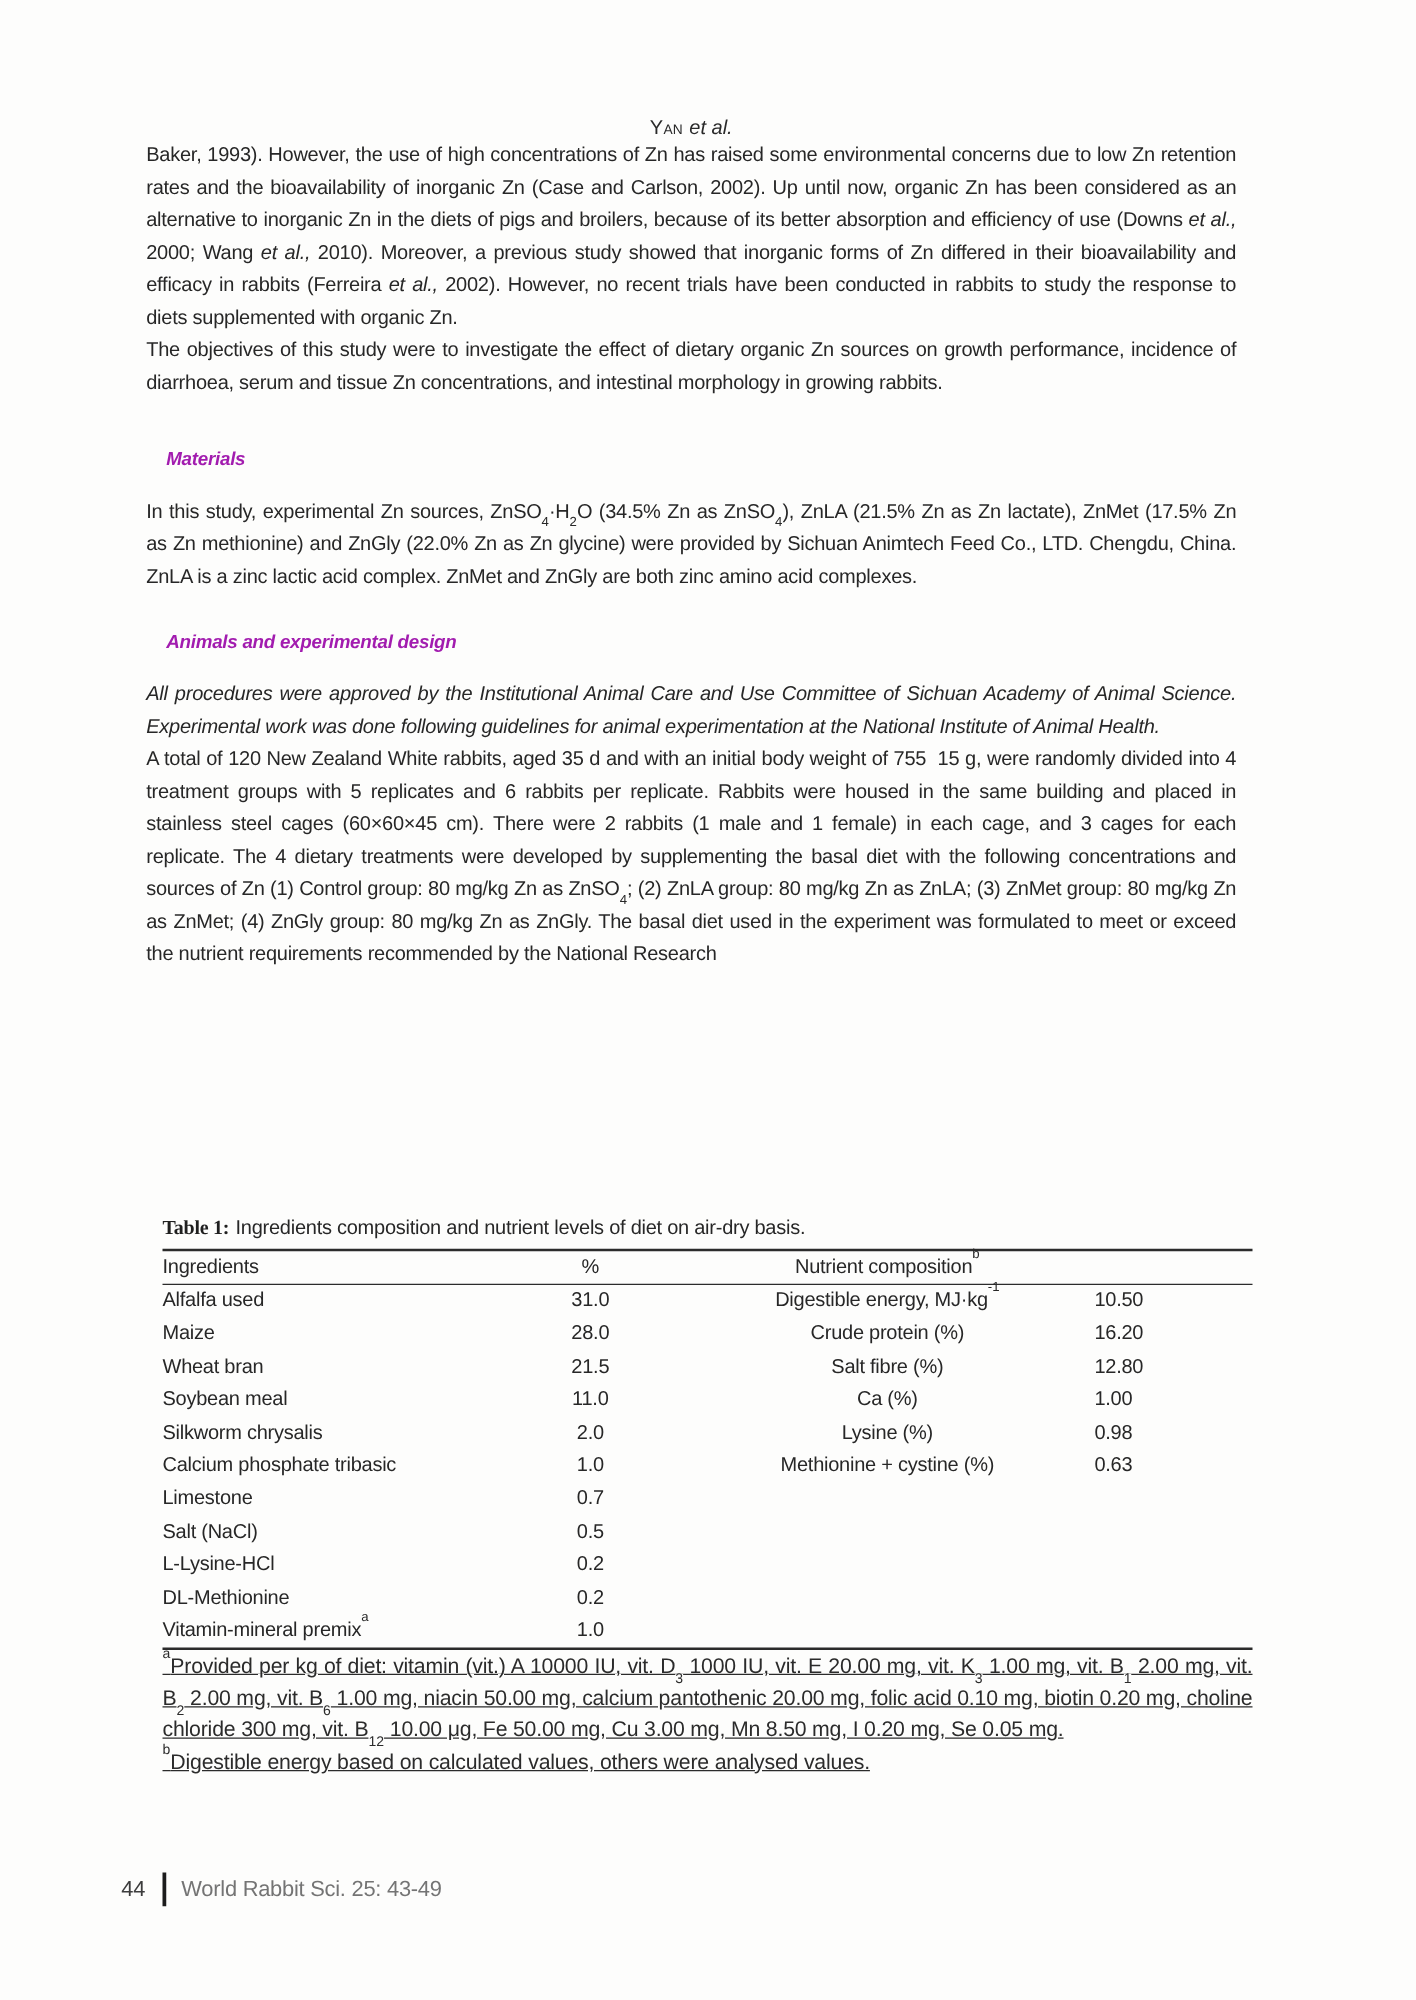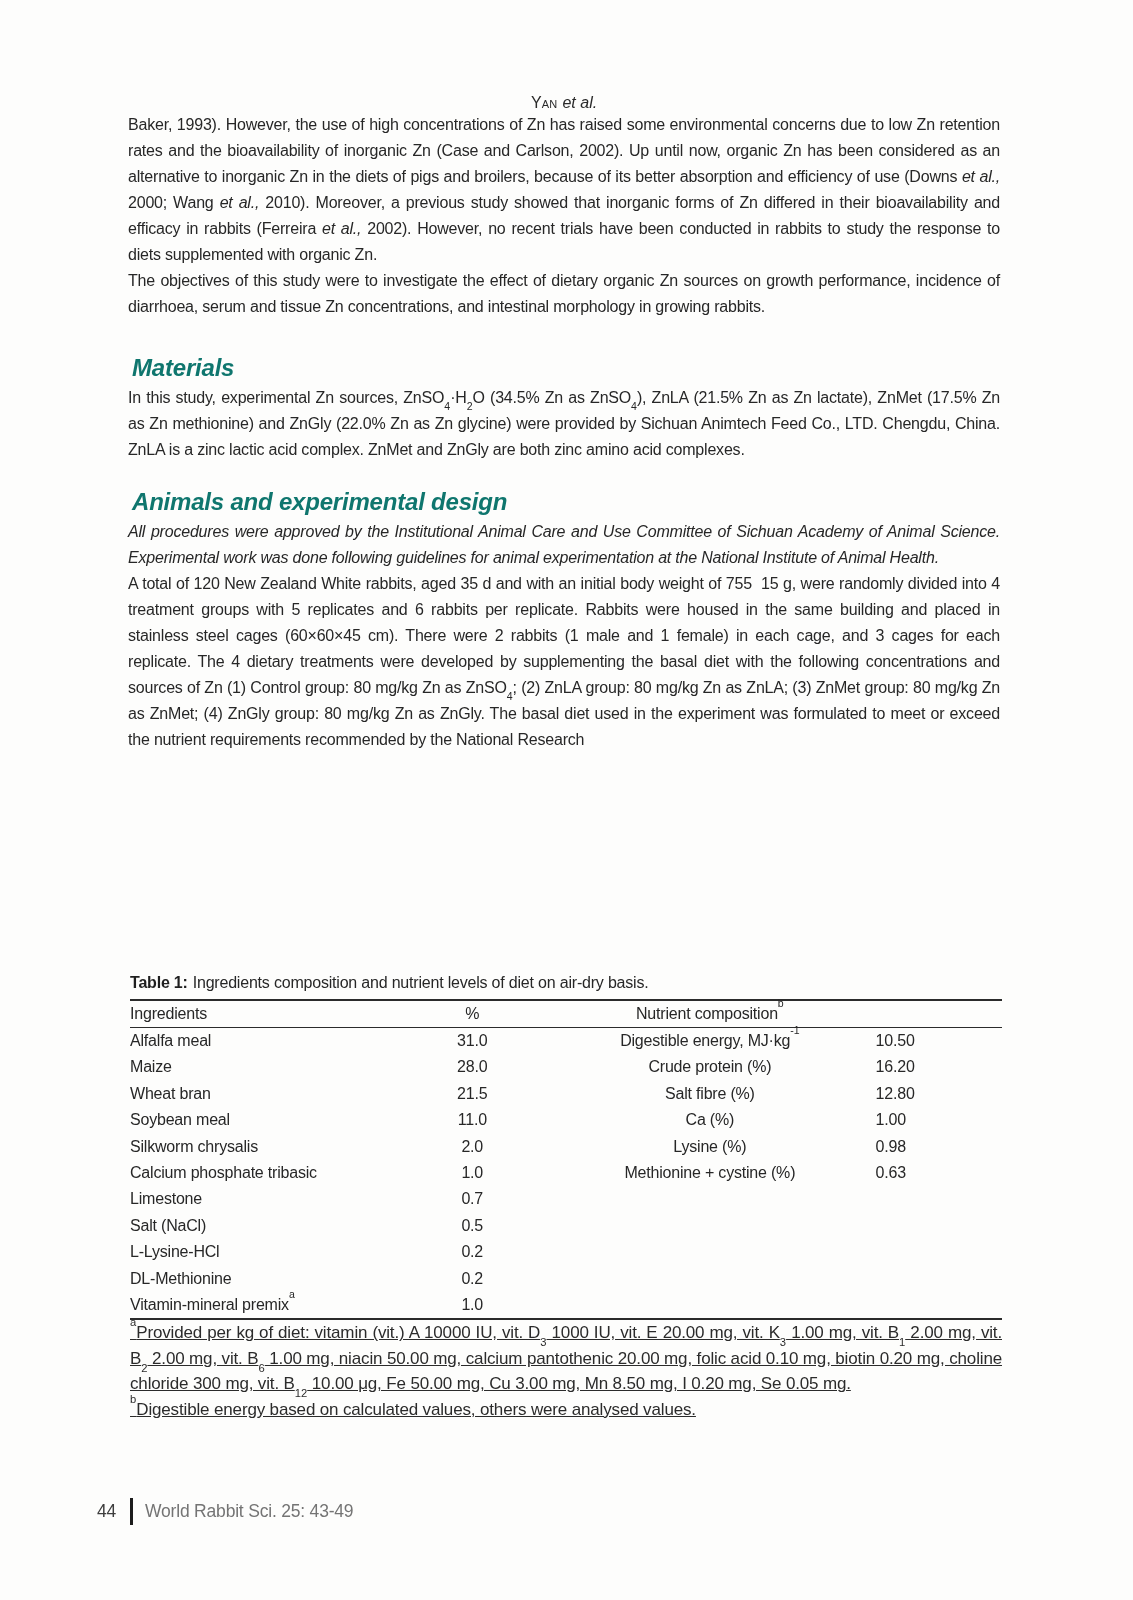--- a/index.html
+++ b/index.html
@@ -9,21 +9,21 @@
     width: 1133px;
     height: 1600px;
     margin: 0 auto;
     background: #fdfdfc;
     color: #262626;
     font-family: "Liberation Sans", "DejaVu Sans", sans-serif;
     overflow: hidden;
   }
   .content-flow {
     position: absolute;
-    left: 128px;
+    left: 117px;
     top: 0;
     width: 872px;
   }
   .running-head {
     padding-top: 94px;
     text-align: center;
     font-size: 16px;
     line-height: 18px;
     color: #2a2a2a;
   }
@@ -47,26 +47,26 @@
   .mm-heading {
     margin: 34px 0 0 0;
     text-align: center;
     font-size: 20px;
     font-weight: bold;
     line-height: 28px;
     color: #1f1f1f;
     letter-spacing: -0.2px;
   }
   .sub-heading {
-    margin: 4px;
-    font-size: 24px;
+    margin: 16px;
+    font-size: 15px;
     font-weight: bold;
     font-style: italic;
     line-height: 26px;
-    color: #0f766e;
+    color: #a21caf;
     letter-spacing: -0.2px;
   }
   .h-materials { margin-top: 35px; }
   .h-animals  { margin-top: 26px; }
 
   sub, sup { font-size: 66%; line-height: 0; position: relative; letter-spacing: 0; }
   sup { top: -0.5em; }
   sub { top: 0.28em; }
 
   .table-block {
@@ -75,21 +75,21 @@
     top: 970px;
     width: 872px;
   }
   .t1-caption {
     margin: 0;
     font-size: 16px;
     line-height: 26px;
     letter-spacing: -0.2px;
     color: #272727;
   }
-  .t1-caption b { font-weight: bold; color: #1f1f1f; }
+  .t1-caption b { font-weight: bold; color: #1f1f1f; font-family: Liberation Serif, serif; }
   .t1-caption .cap-text { margin-left: 5px; }
 
   table.t1 {
     margin-top: 3px;
     width: 100%;
     border-collapse: collapse;
     border-top: 2px solid #2b2b2b;
     border-bottom: 2px solid #2b2b2b;
   }
   table.t1 th, table.t1 td {
@@ -183,21 +183,21 @@
       <thead>
         <tr>
           <th class="c1">Ingredients</th>
           <th class="c2">%</th>
           <th class="c3">Nutrient composition<sup>b</sup></th>
           <th class="c4"></th>
         </tr>
       </thead>
       <tbody>
         <tr>
-          <td class="c1">Alfalfa meal</td>
+          <td class="c1">Alfalfa used</td>
           <td class="c2">31.0</td>
           <td class="c3">Digestible energy, MJ·kg<sup>-1</sup></td>
           <td class="c4">10.50</td>
         </tr>
         <tr>
           <td class="c1">Maize</td>
           <td class="c2">28.0</td>
           <td class="c3">Crude protein (%)</td>
           <td class="c4">16.20</td>
         </tr>

